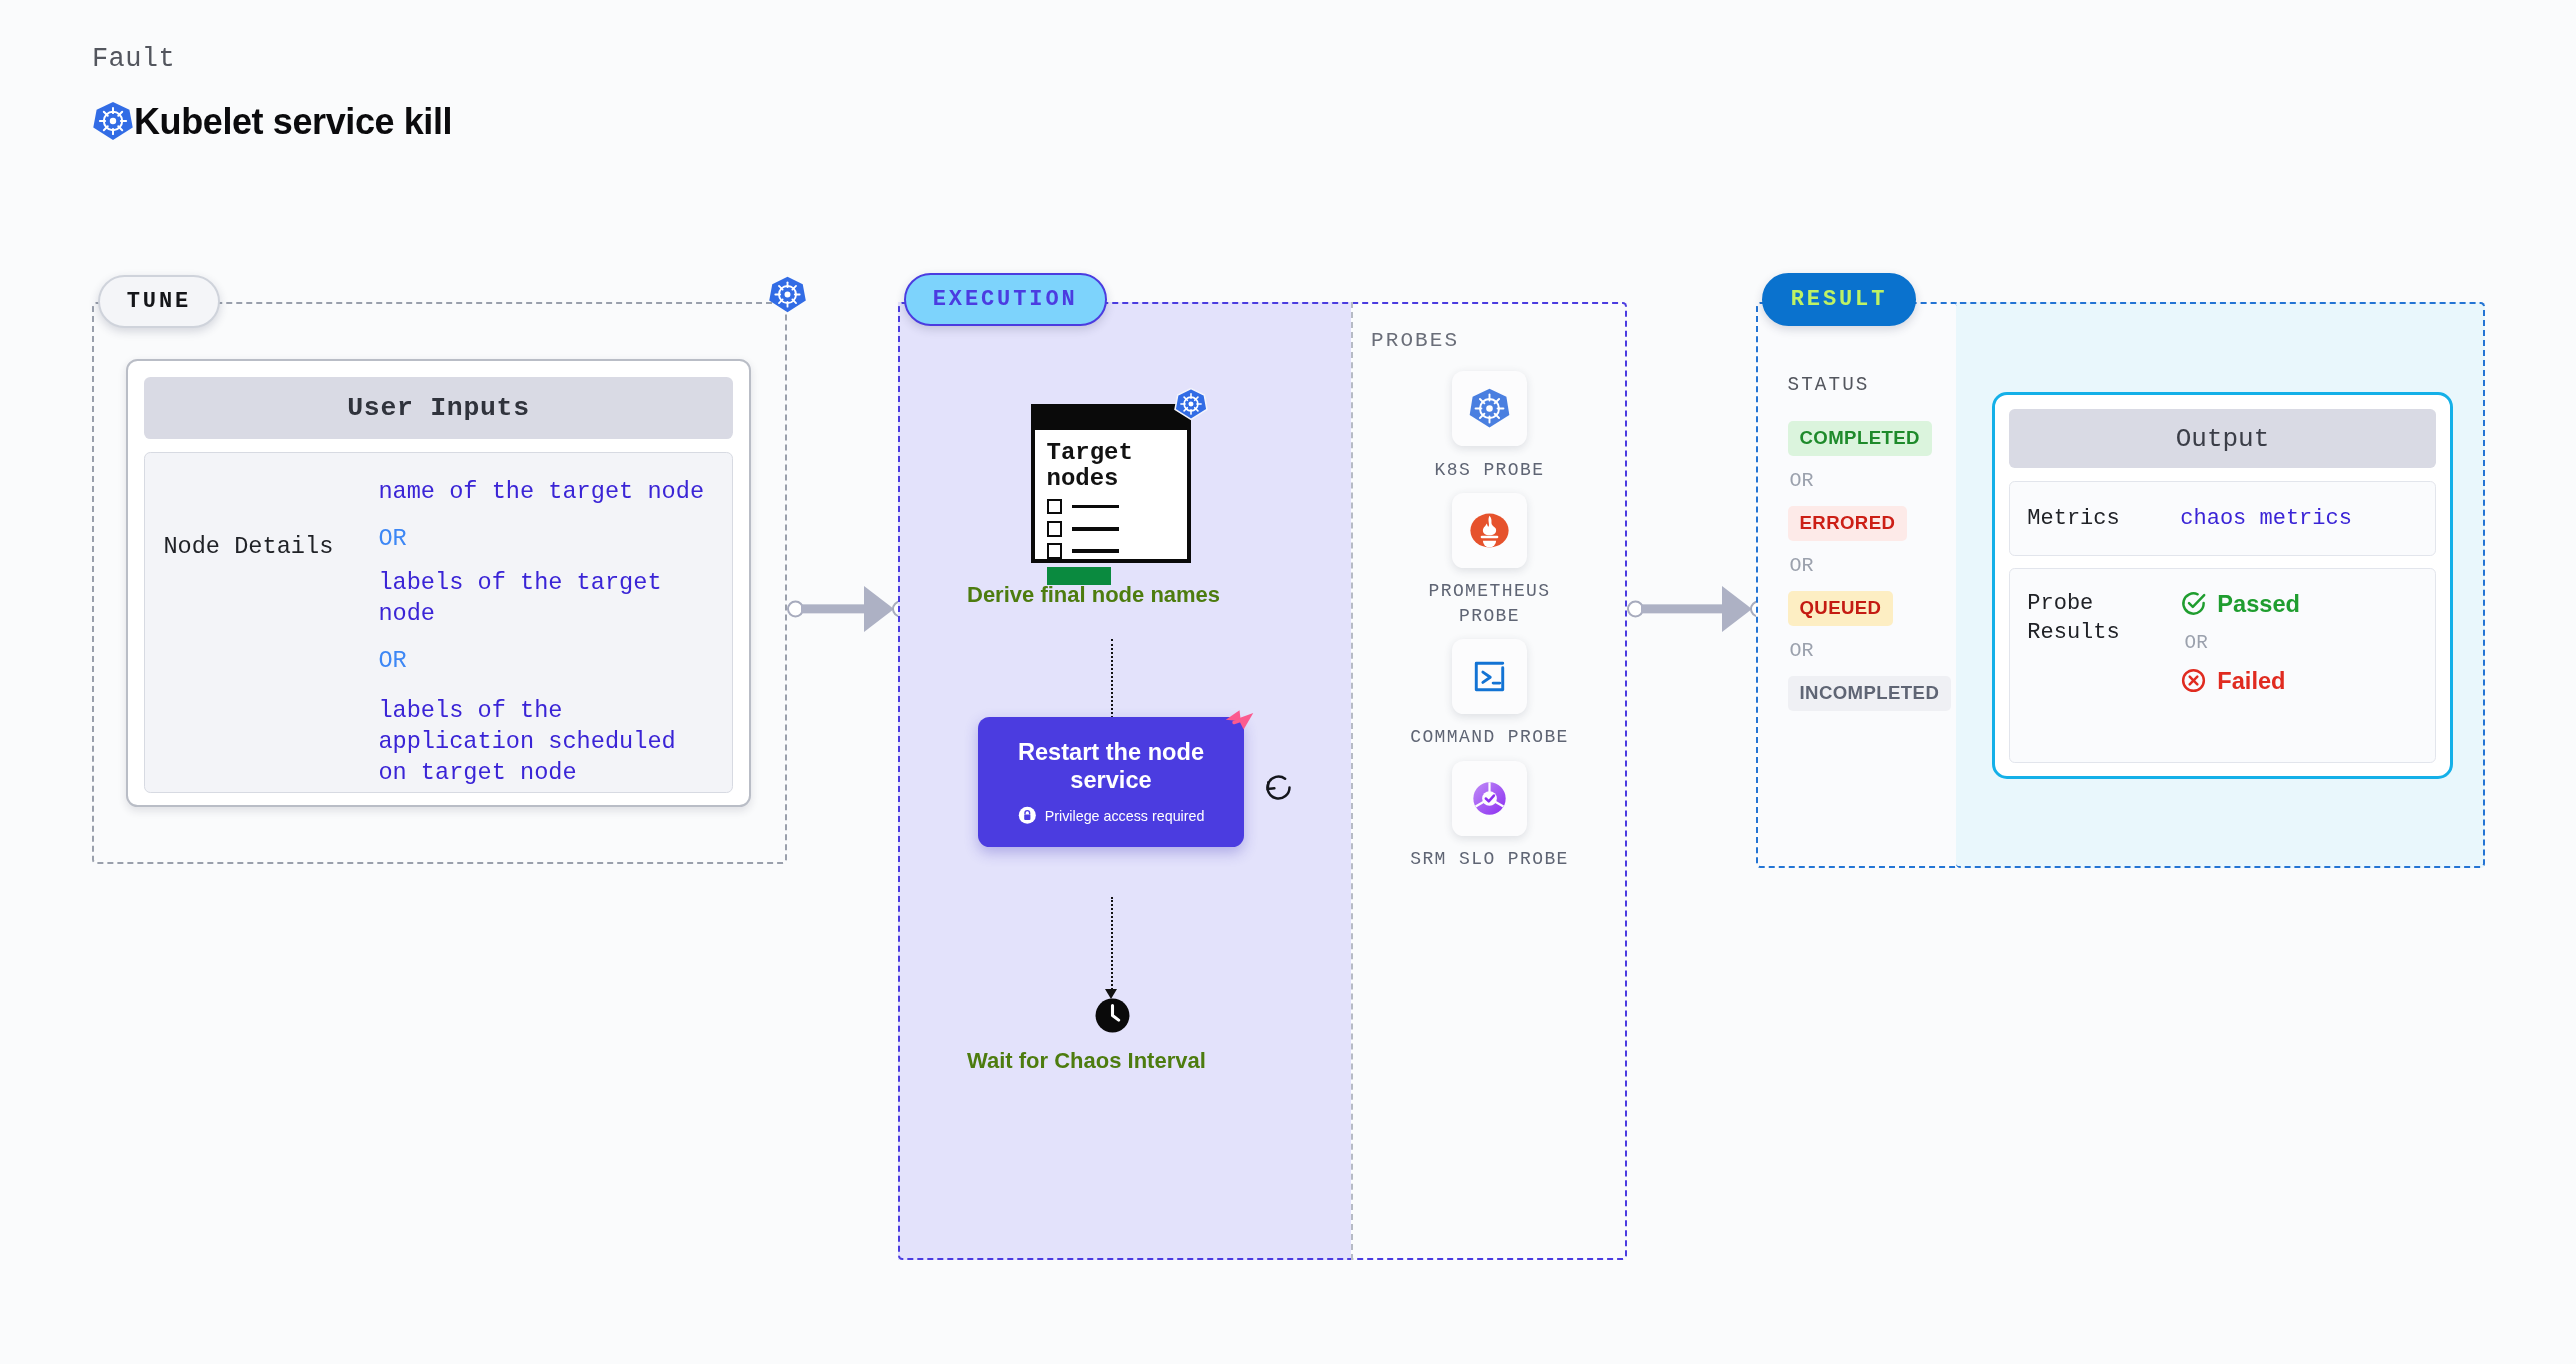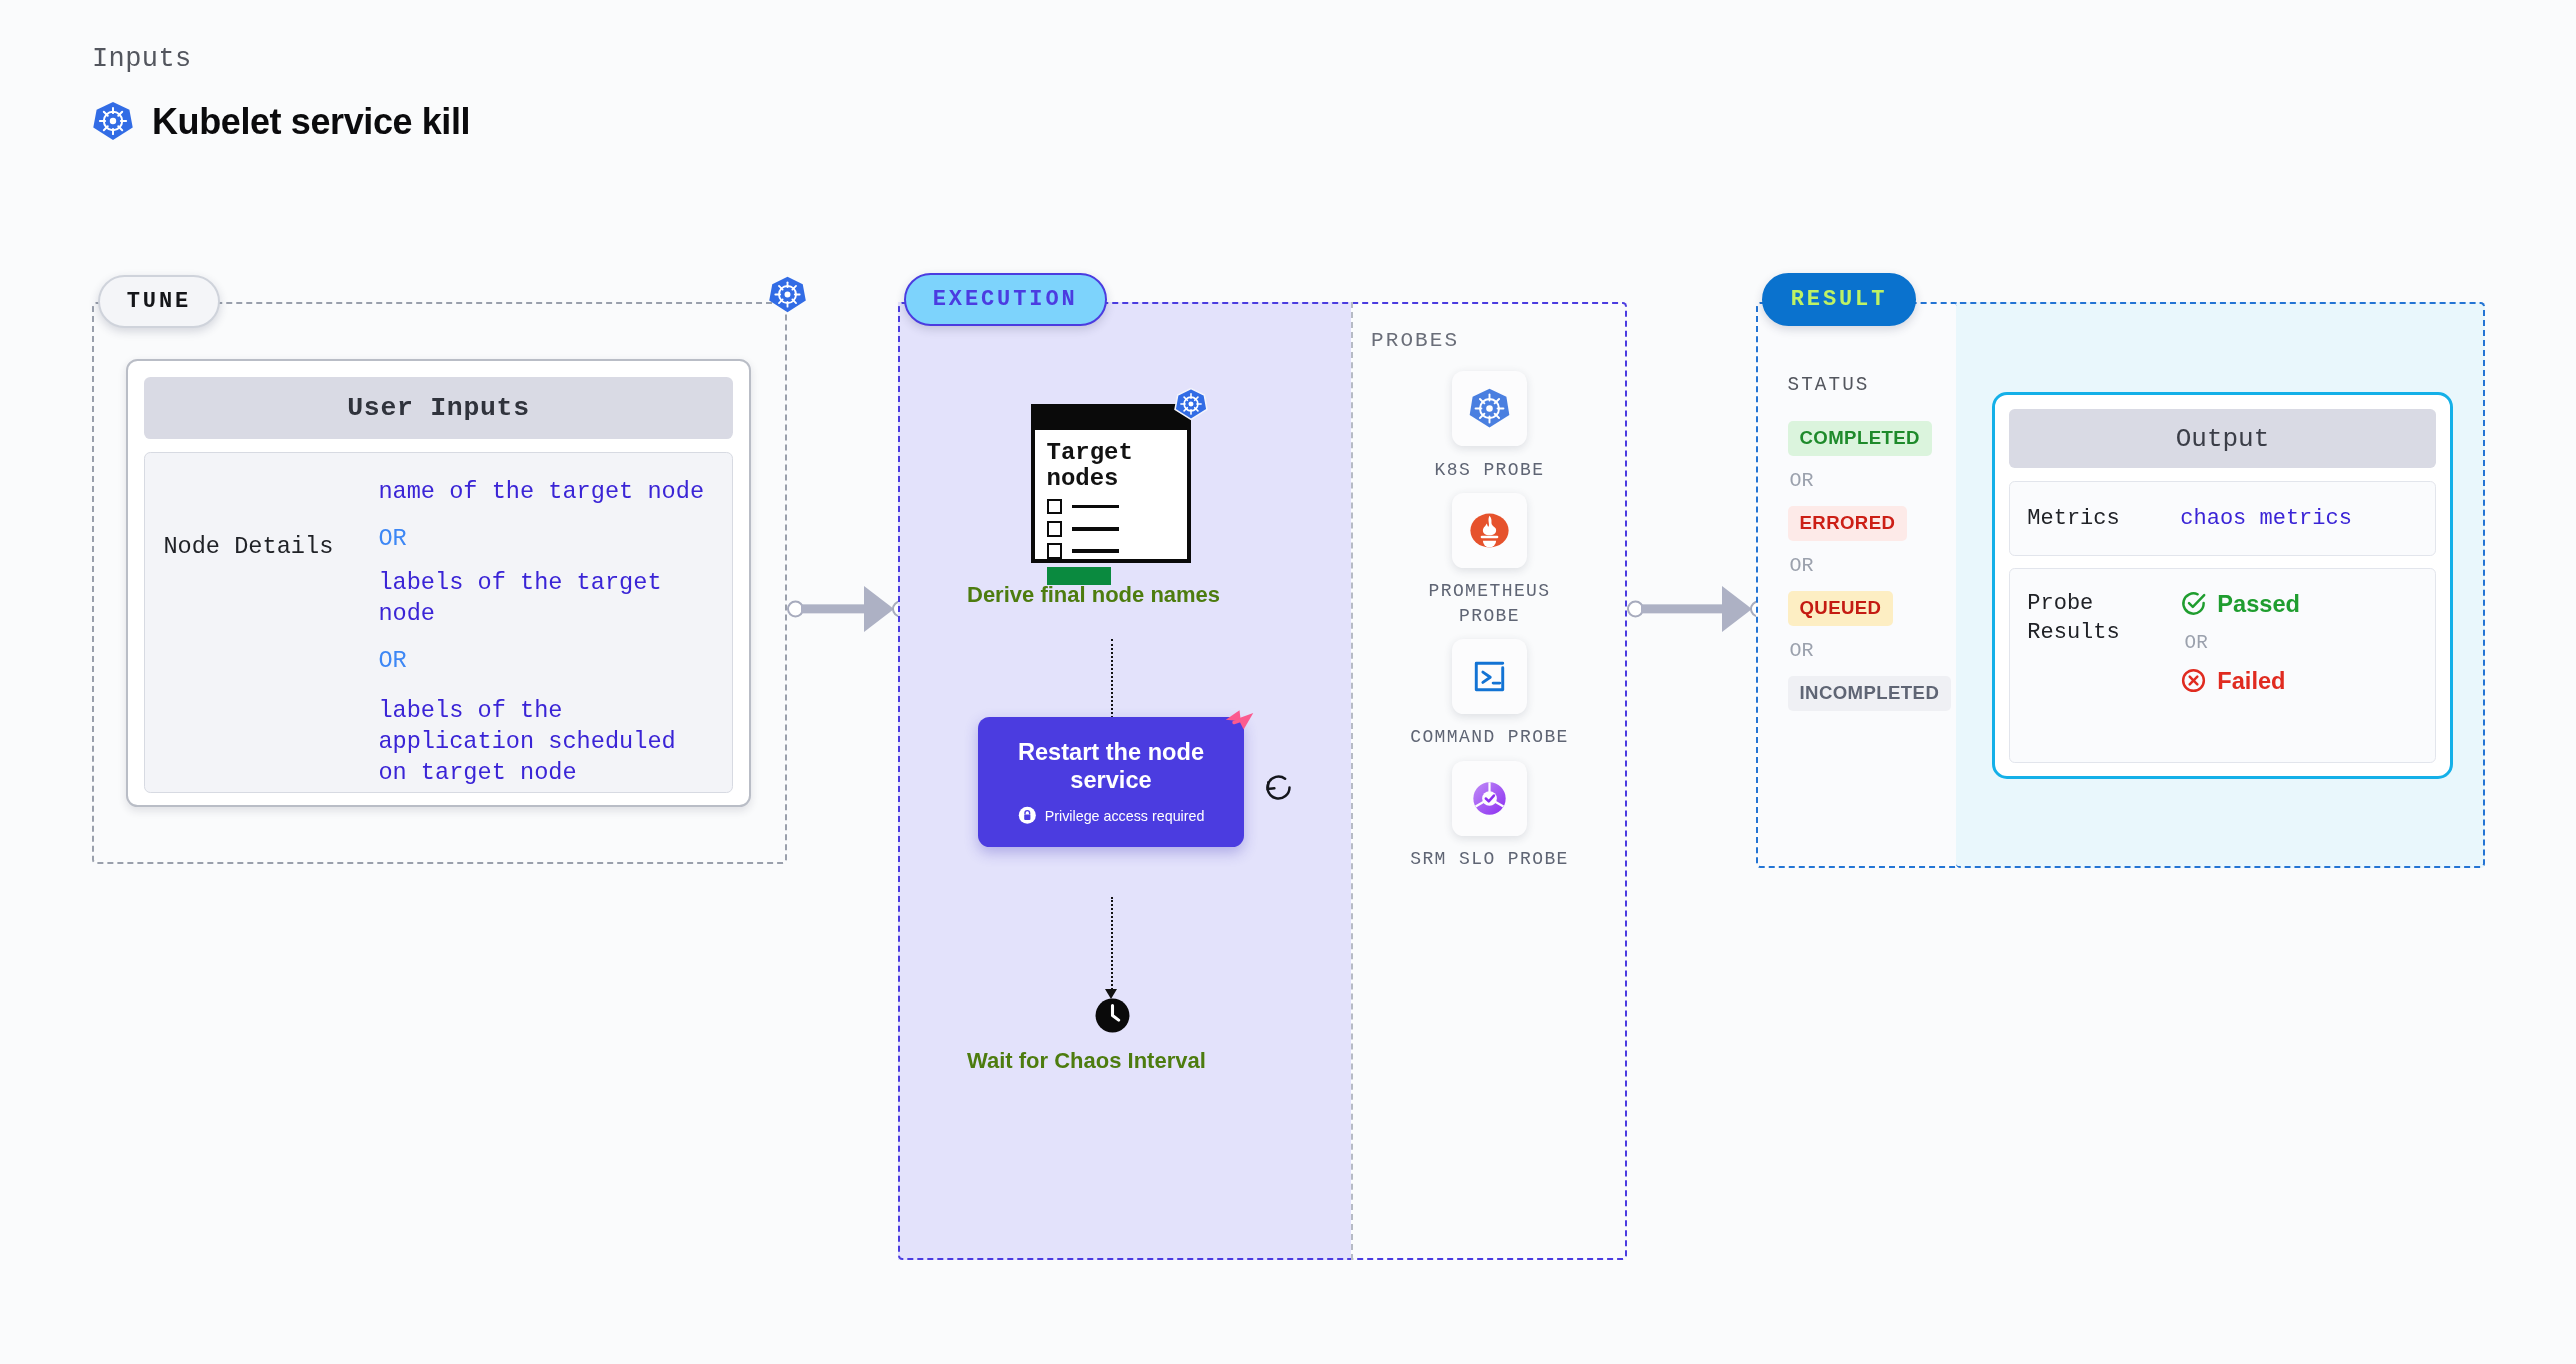--- a/index.html
+++ b/index.html
@@ -18,21 +18,21 @@
   #header { position: absolute; left: 92px; top: 44px; }
   #fault-label {
     font-family: "Liberation Mono", monospace;
     font-size: 27px;
     color: #53565e;
     letter-spacing: 0.4px;
   }
   #title-row {
     display: flex;
     align-items: center;
-    gap: 18px;
+    gap: 0;
     margin-top: 26px;
   }
   #fault-title {
     font-size: 36px;
     font-weight: 700;
     color: #0b0b0d;
     letter-spacing: -0.4px;
   }
 
   
@@ -397,21 +397,21 @@
     border-bottom: 23px solid transparent;
     border-left: 30px solid #adb1c4;
   }
   #connector-1 { left: 787px; top: 584px; width: 122px; height: 50px; }
   #connector-2 { left: 1627px; top: 584px; width: 140px; height: 50px; }
 </style>
 </head>
 <body>
 
 <div id="header">
-  <div id="fault-label">Inputs</div>
+  <div id="fault-label">Fault</div>
   <div id="title-row">
     <span>
       <svg width="42" height="42" viewBox="0 0 64 64">
         <polygon points="32,3 57,15 62,42 32,61 2,42 7,15" fill="#326ce5"></polygon>
         <g fill="none" stroke="#fff" stroke-width="3" stroke-linecap="round">
           <circle cx="32" cy="32" r="14"></circle>
           <circle cx="32" cy="32" r="3.4" fill="#fff"></circle>
           <line x1="32" y1="12" x2="32" y2="20"></line>
           <line x1="32" y1="44" x2="32" y2="52"></line>
           <line x1="12" y1="32" x2="20" y2="32"></line>

